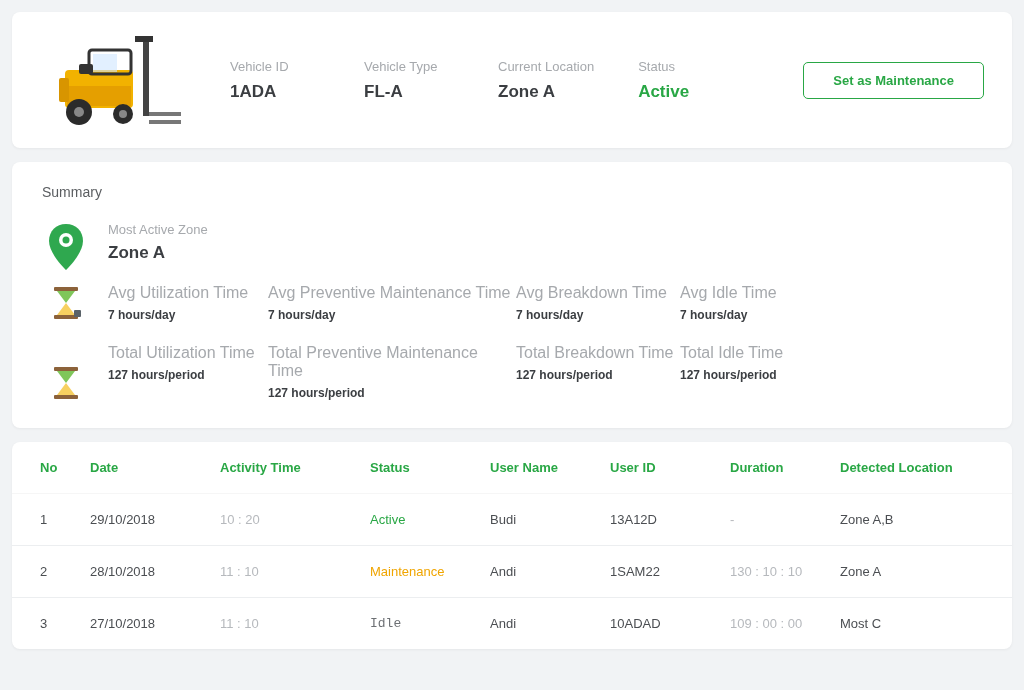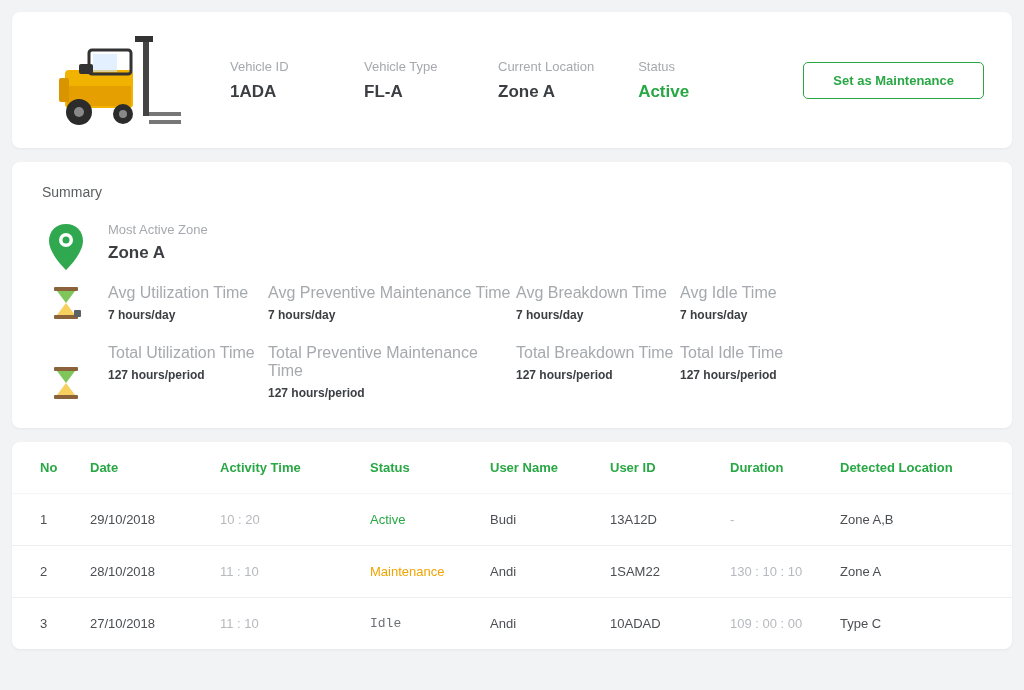--- a/index.html
+++ b/index.html
@@ -248,16 +248,16 @@
         <div class="cell loc strong">Zone A</div>
       </div>
       <div class="trow">
         <div class="cell no strong">3</div>
         <div class="cell date strong">27/10/2018</div>
         <div class="cell act dim">11 : 10</div>
         <div class="cell status st-idle">Idle</div>
         <div class="cell uname strong">Andi</div>
         <div class="cell uid strong">10ADAD</div>
         <div class="cell dur dim">109 : 00 : 00</div>
-        <div class="cell loc strong">Type C</div>
+        <div class="cell loc strong">Most C</div>
       </div>
     </div>
 </div>
 
 </body></html>

